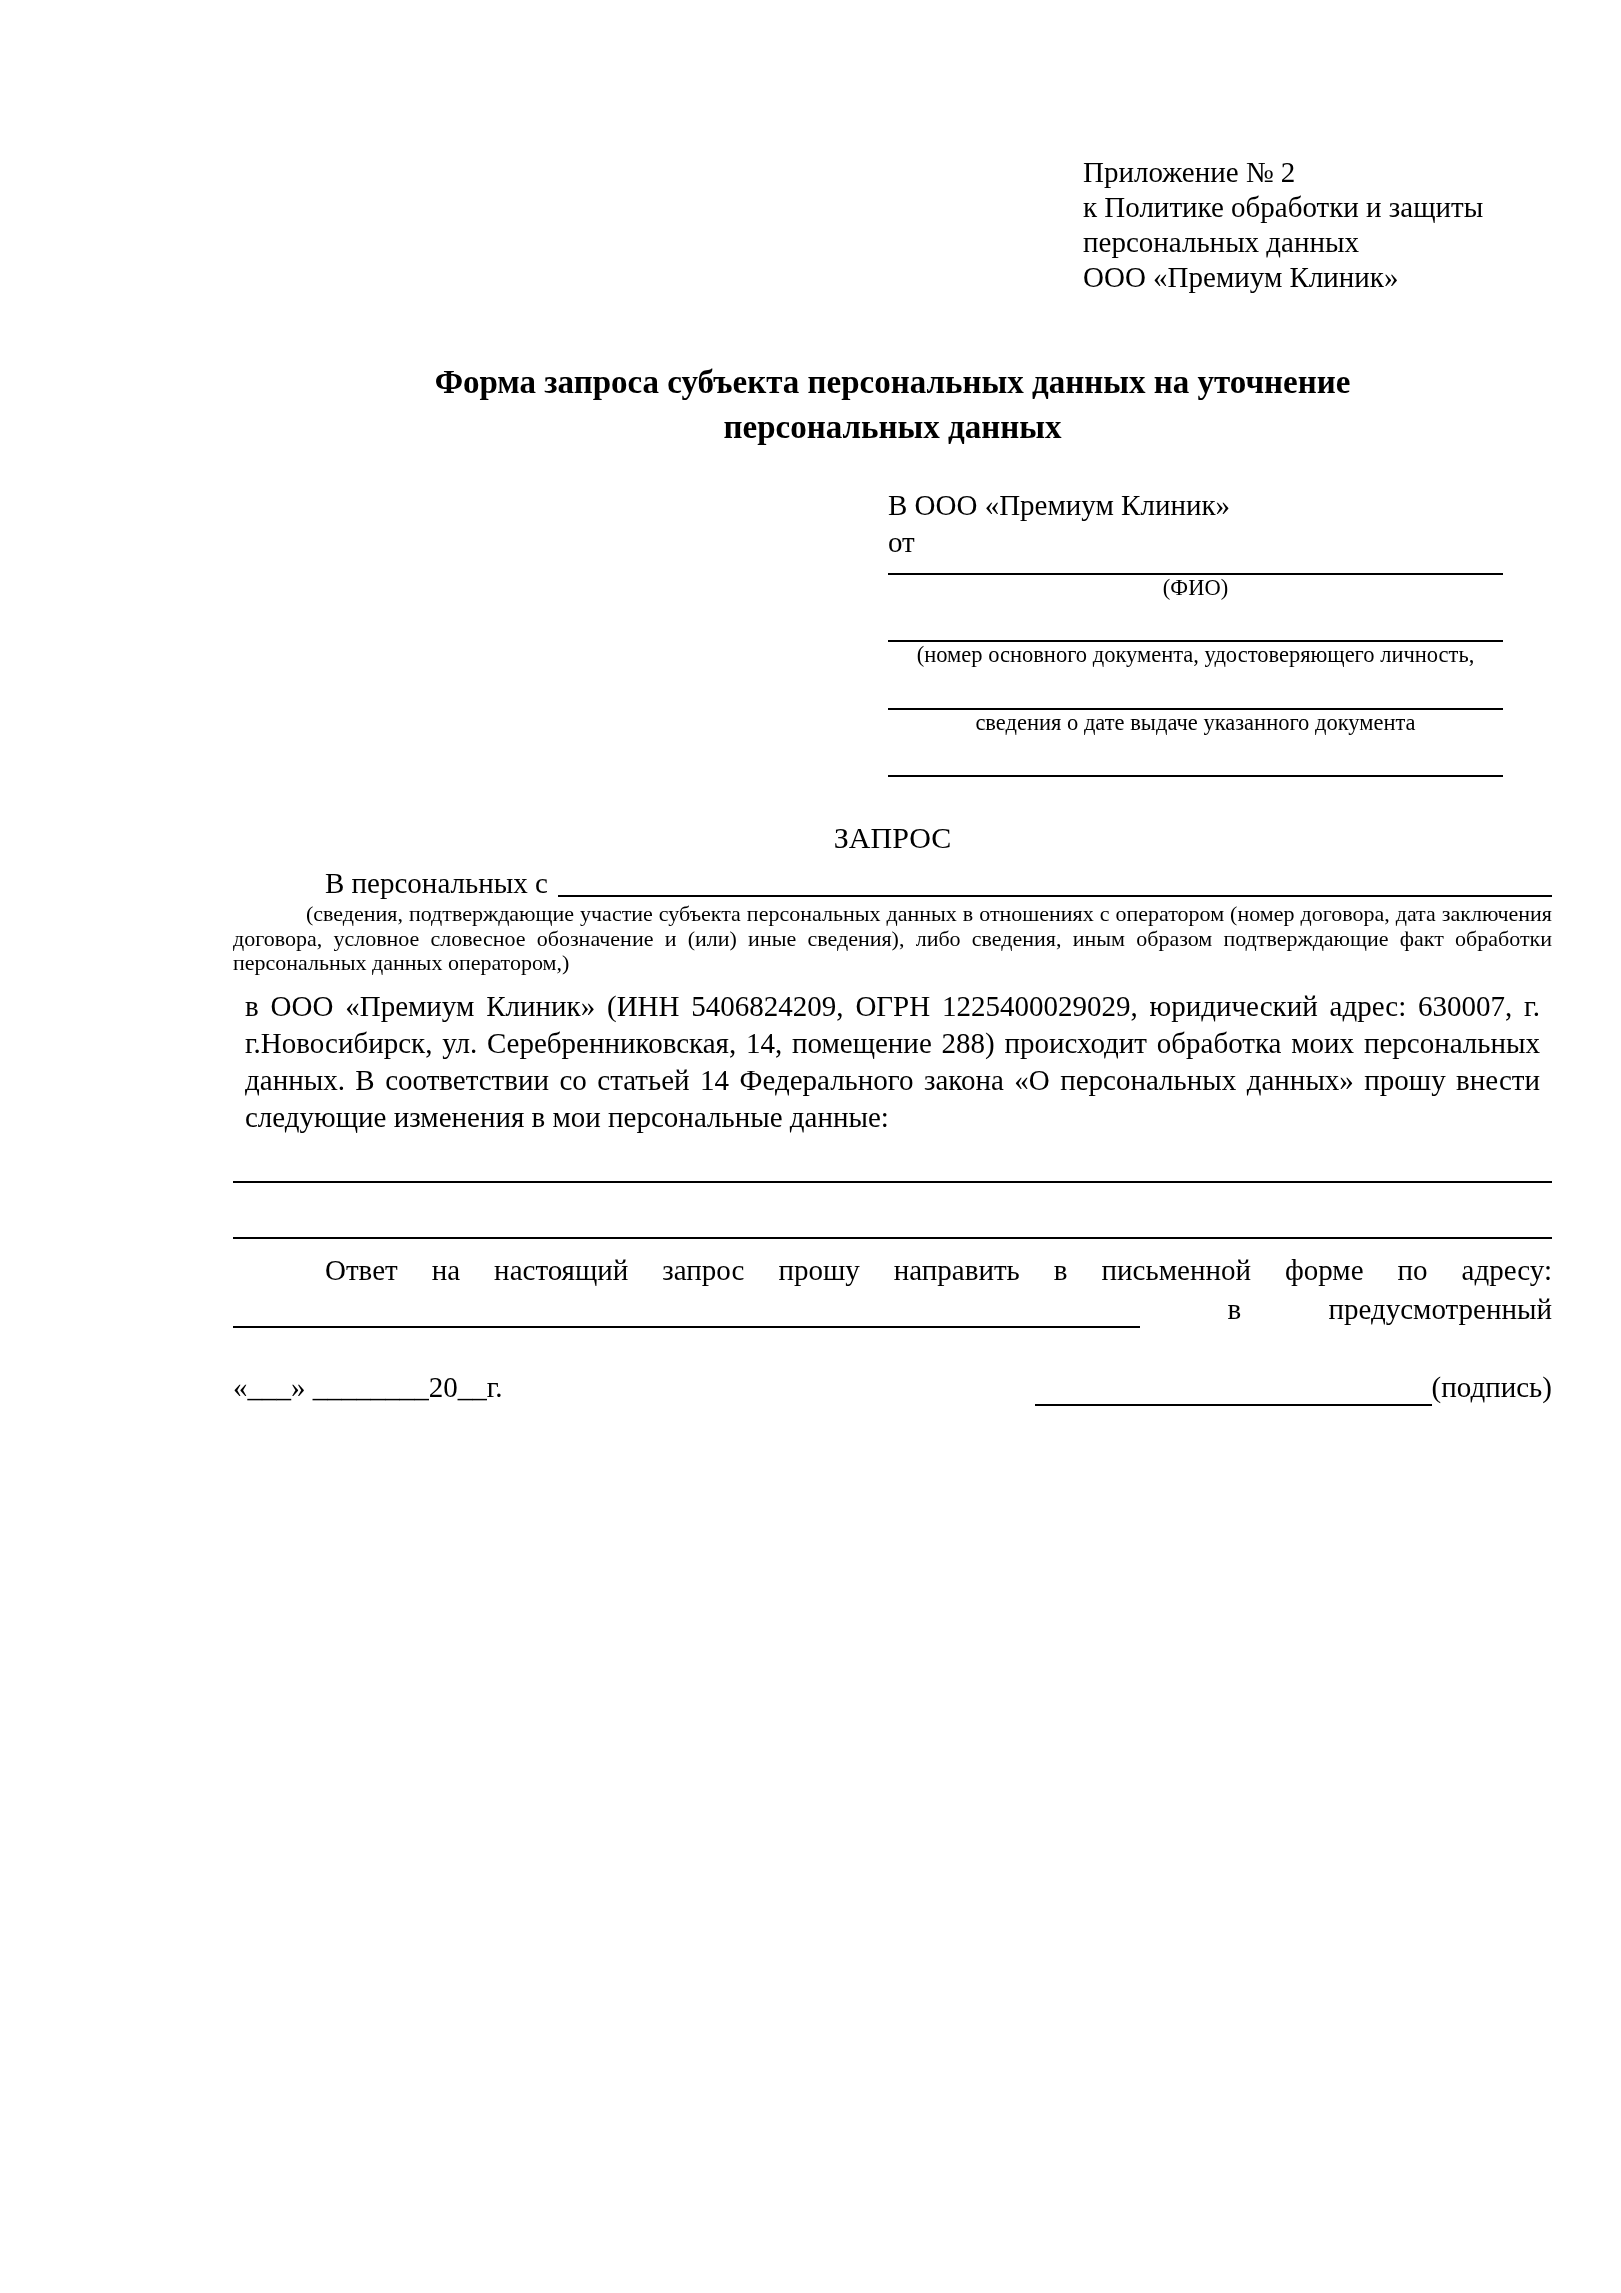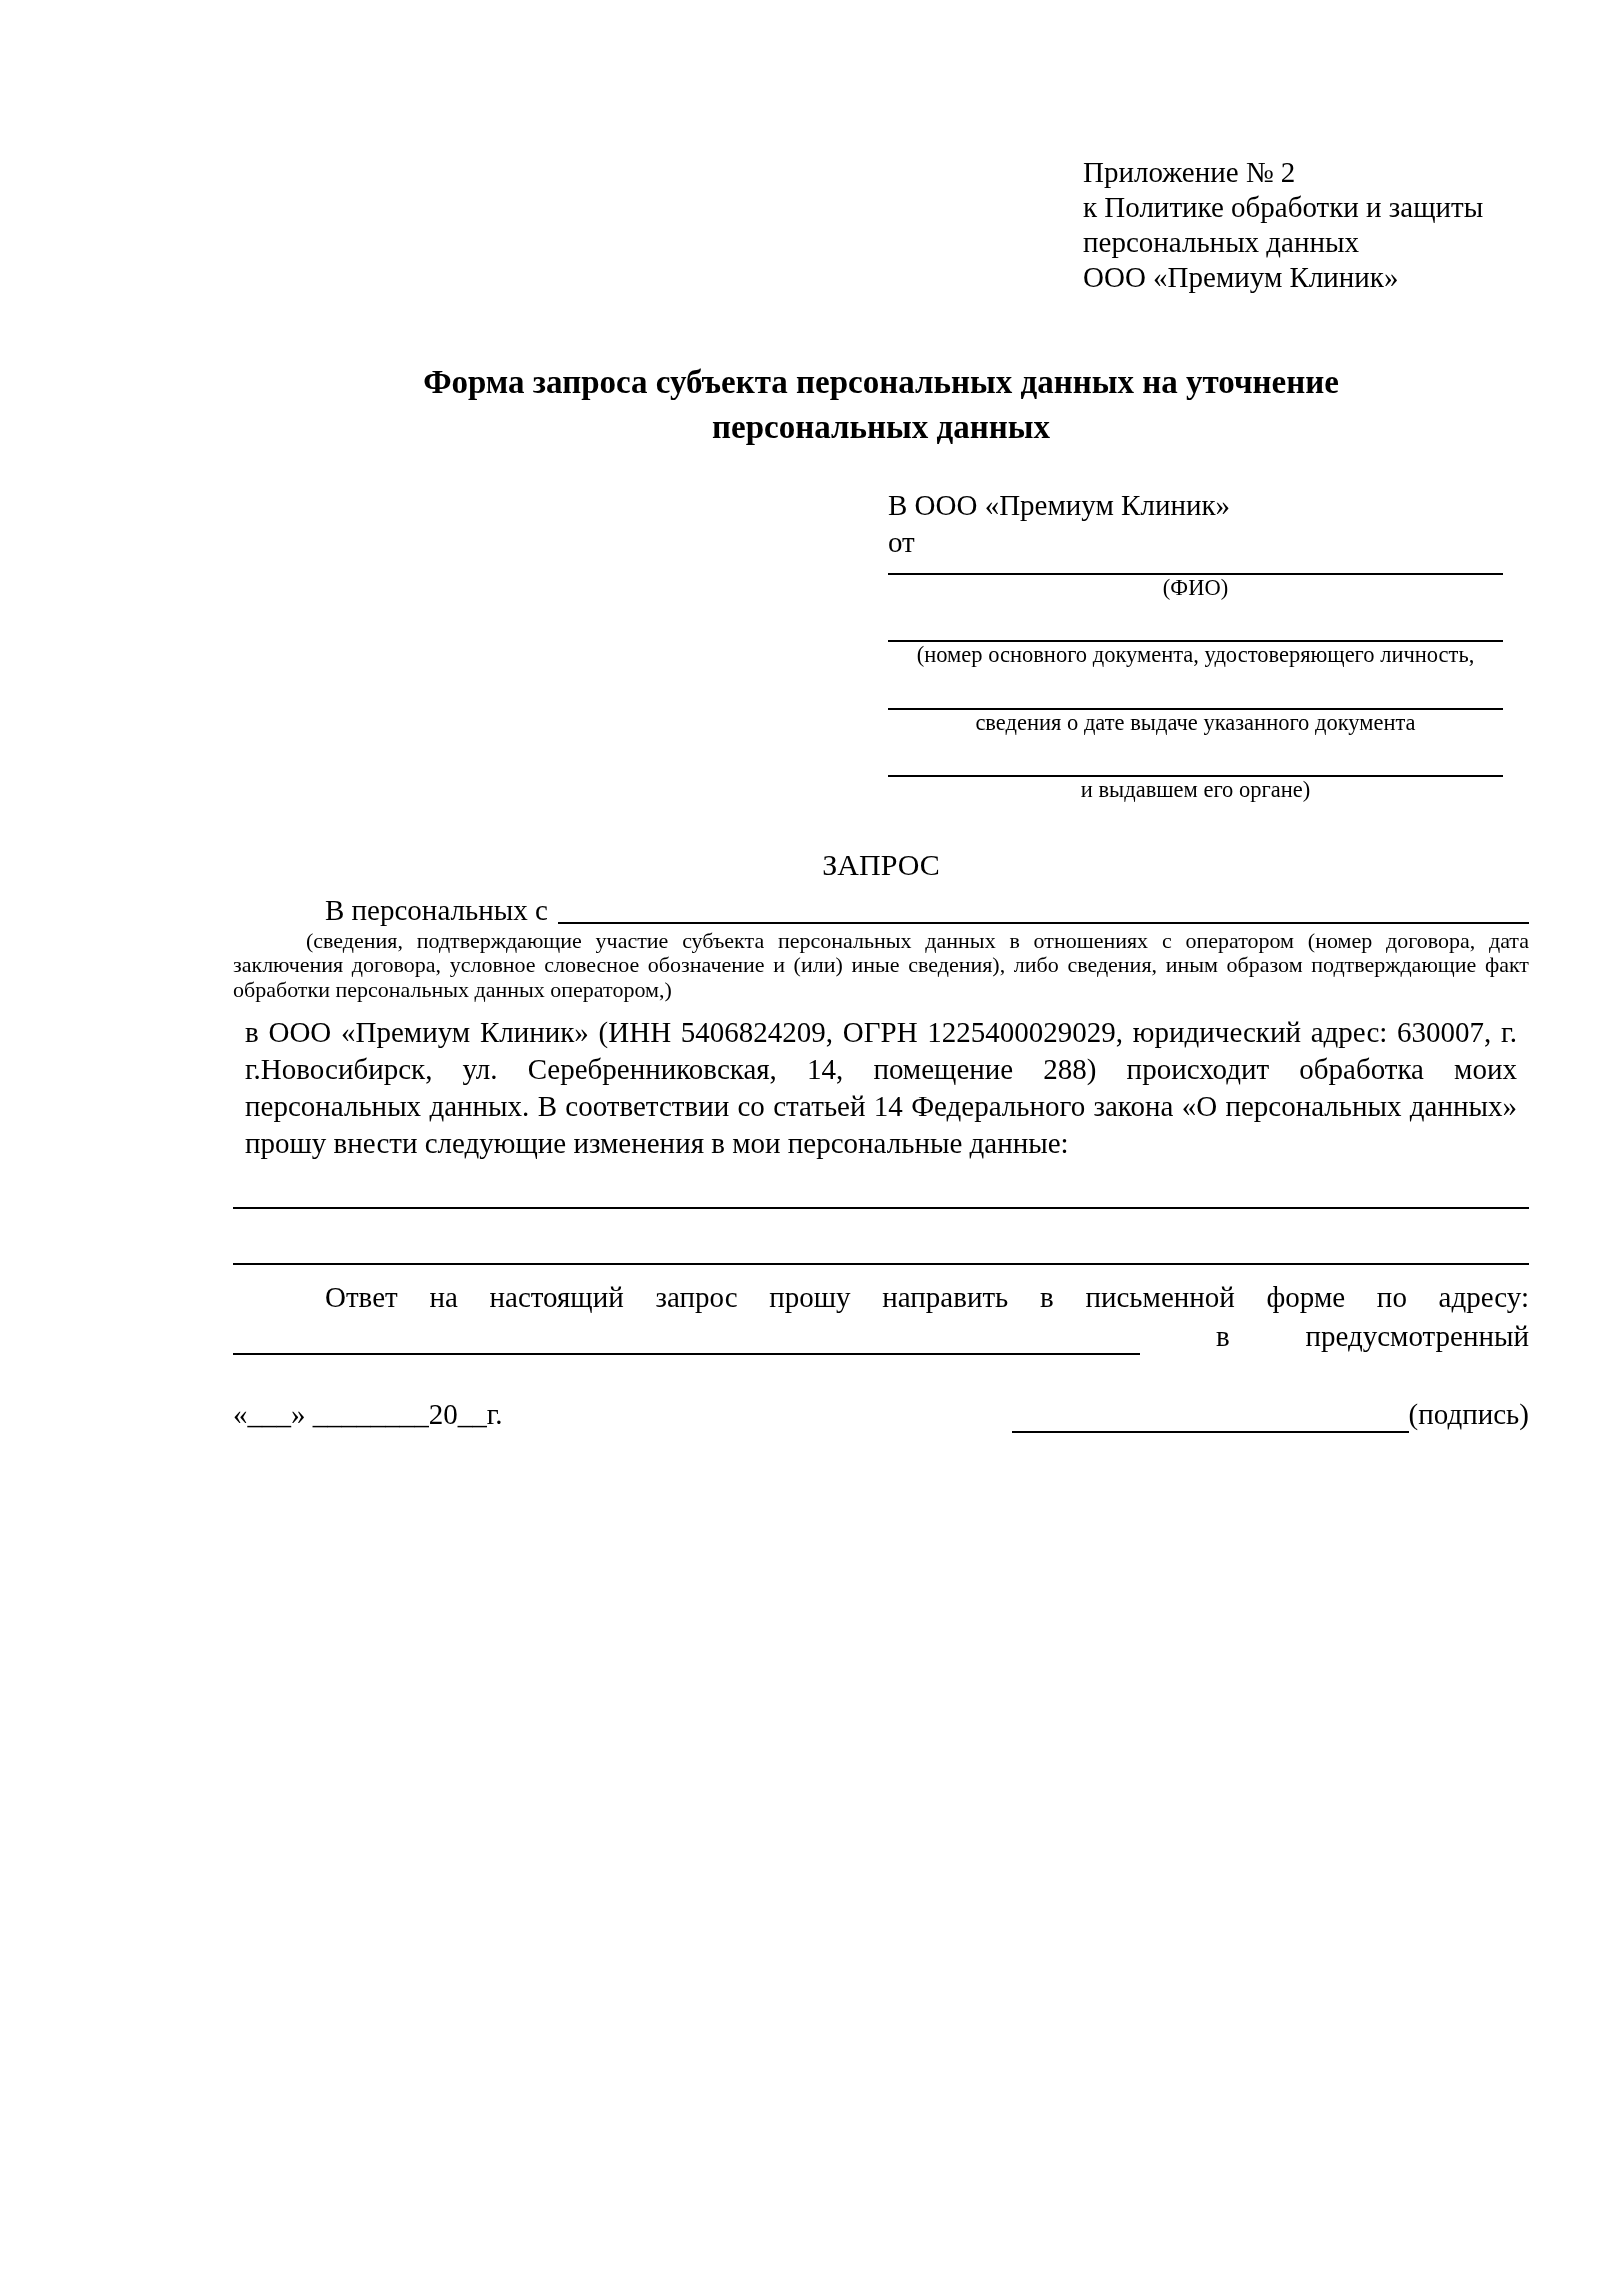--- a/index.html
+++ b/index.html
@@ -1,21 +1,21 @@
 <!DOCTYPE html>
 <html><head>
 <meta charset="utf-8">
 <style>
   html, body { margin: 0; padding: 0; background: #ffffff; }
   .page {
     position: relative;
     width: 1621px;
     height: 2055px;
     box-sizing: border-box;
-    padding: 155px 92px 0 233px;
+    padding: 155px 69px 0 233px;
     background: #ffffff;
     color: #000000;
     font-family: "Liberation Serif", "DejaVu Serif", serif;
     font-size: 29px;
     line-height: 37px;
   }
   .appendix { margin-left: 850px; line-height: 35px; }
   .title-block { margin-top: 65px; text-align: center; font-weight: bold; font-size: 33px; line-height: 45px; }
   .addressee { margin-top: 37px; margin-left: 655px; width: 615px; }
   .field .line { border-bottom: 2px solid #000; }
@@ -69,21 +69,20 @@
       <div class="cap">(номер основного документа, удостоверяющего личность,</div>
     </div>
 
     <div class="field f3">
       <div class="line"></div>
       <div class="cap">сведения о дате выдаче указанного документа</div>
     </div>
 
     <div class="field f4">
       <div class="line"></div>
-      <div class="cap">и выдавшем его органе)</div>
     </div>
   </div>
 
   <div class="request-heading">ЗАПРОС</div>
 
   <div class="intro-line">
     <span class="prefix">В персональных с</span>
     <span class="fill"></span>
   </div>
 

